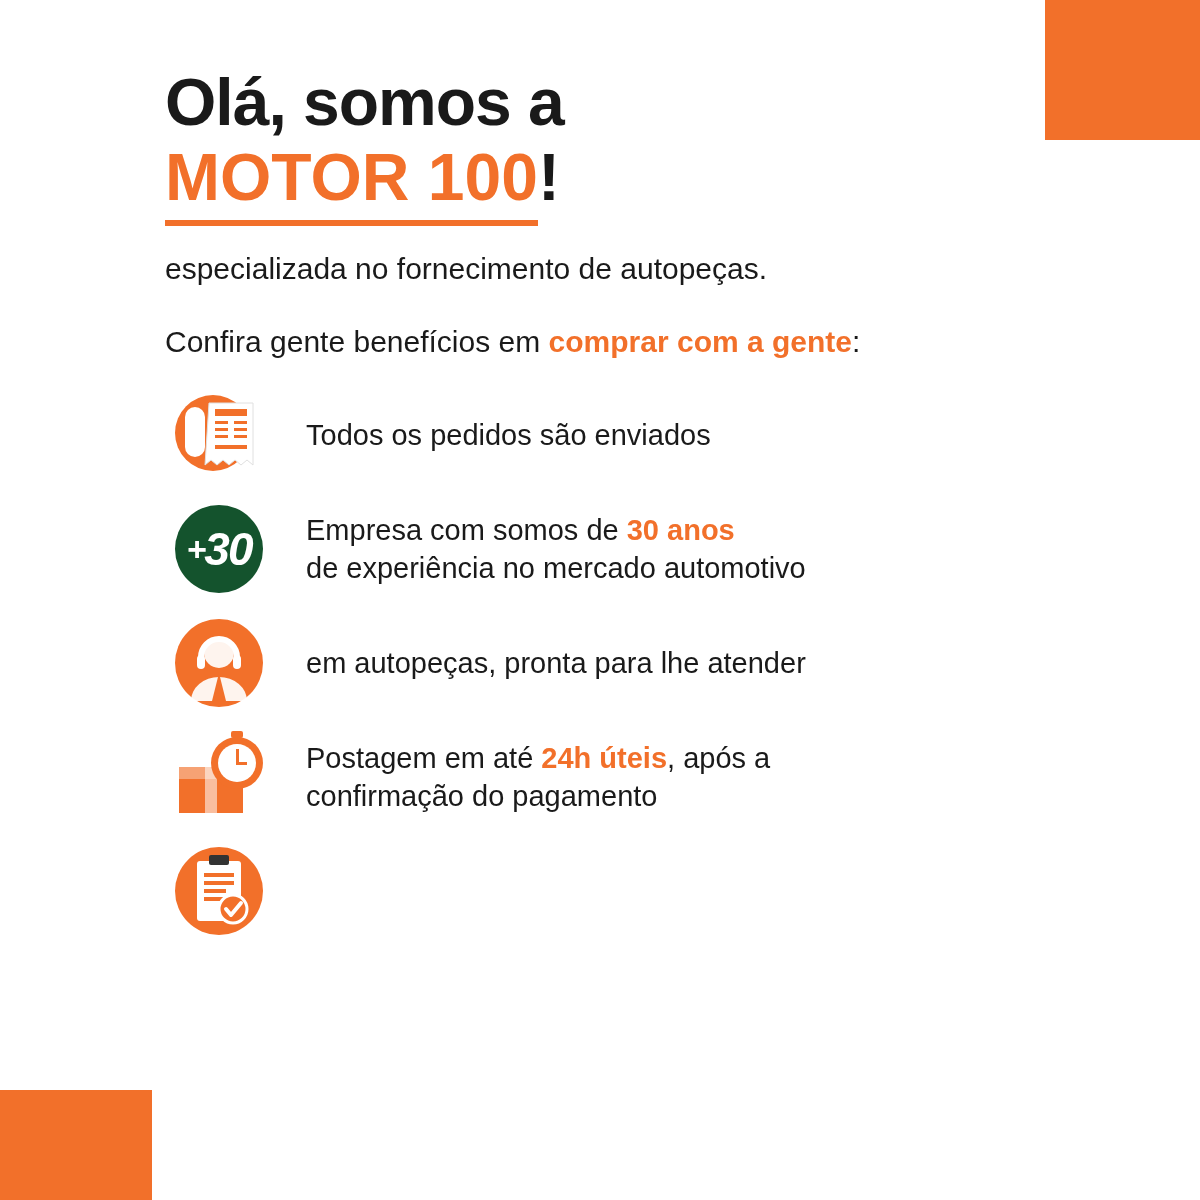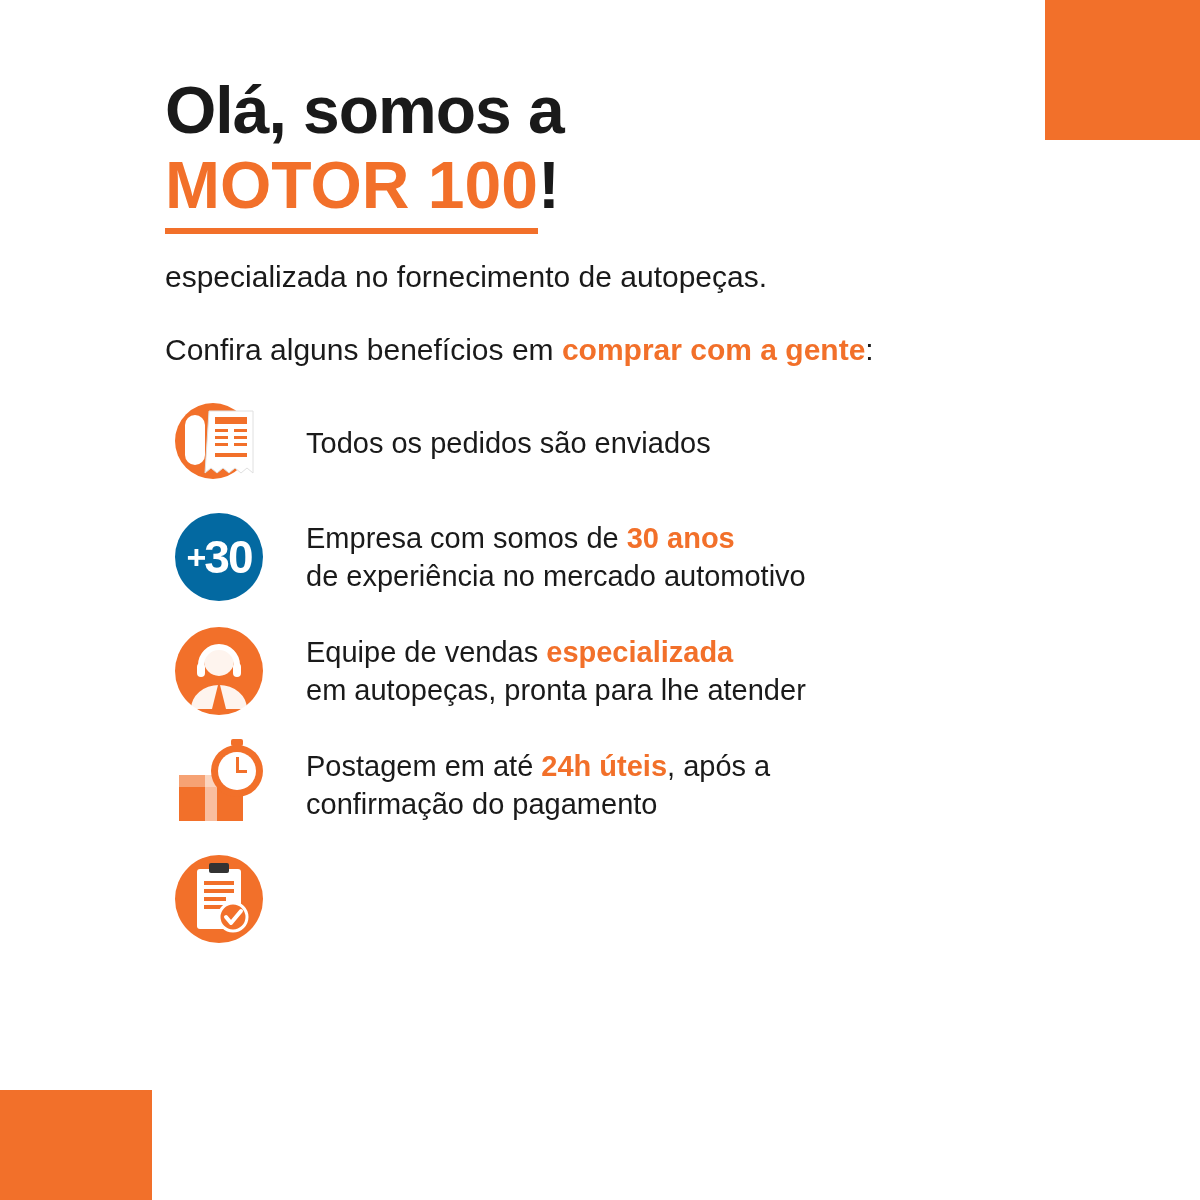--- a/index.html
+++ b/index.html
@@ -34,21 +34,21 @@
     left: 0;
     bottom: 0;
     width: 152px;
     height: 110px;
     background: #f2702a;
   }
 
   .content {
     position: absolute;
     left: 165px;
-    top: 76px;
+    top: 68px;
     width: 930px;
   }
 
   h1.title-line1 {
     margin: 0;
     font-size: 66px;
     font-weight: bold;
     letter-spacing: -1px;
     color: #1a1a1a;
     line-height: 1.05;
@@ -120,25 +120,26 @@
   .benefit-text .hl {
     color: #f2702a;
     font-weight: bold;
   }
 
   
   .circle {
     width: 88px;
     height: 88px;
     border-radius: 50%;
-    background: #0369a1;
+    background: #14532d;
     position: relative;
     display: flex;
     align-items: center;
     justify-content: center;
+    font-style: italic;
   }
   .badge-30 {
     color: #ffffff;
     font-weight: bold;
     font-size: 46px;
     letter-spacing: -2px;
     line-height: 1;
   }
   .badge-30 .plus {
     font-size: 34px;
@@ -159,21 +160,21 @@
     <h1 class="title-line1">Olá, somos a</h1>
     <div class="title-line2">
       <span class="brand">MOTOR 100</span><span class="excl">!</span>
     </div>
 
     <div class="intro">
       <div>especializada no fornecimento de autopeças.</div>
     </div>
 
     <div class="benefits-lead">
-      <span>Confira alguns benefícios em </span><span class="hl">comprar com a gente</span><span>:</span>
+      <span>Confira gente benefícios em </span><span class="hl">comprar com a gente</span><span>:</span>
     </div>
 
     <ul class="benefits">
 
       <li>
         <div class="icon-wrap">
           <span>
             <svg width="96" height="96" viewBox="0 0 96 96">
               <circle cx="42" cy="46" r="38" fill="#f2702a"></circle>
               <path d="M38 16 h44 v62 l-6 -5 l-6 5 l-6 -5 l-6 5 l-6 -5 l-6 5 l-6 -5 l-6 5 z" fill="#ffffff" stroke="#e0e0e0" stroke-width="1"></path>
@@ -218,23 +219,20 @@
               <circle cx="46" cy="36" r="15" fill="#ffffff" opacity="0.92"></circle>
               <path d="M18 84 a28 24 0 0 1 56 0 z" fill="#ffffff" opacity="0.92"></path>
               <path d="M28 40 a18 18 0 0 1 36 0" fill="none" stroke="#ffffff" stroke-width="6"></path>
               <rect x="24" y="38" width="8" height="14" rx="4" fill="#ffffff"></rect>
               <rect x="60" y="38" width="8" height="14" rx="4" fill="#ffffff"></rect>
               <path d="M46 56 l7 28 h-14 z" fill="#f2702a"></path>
             </svg>
           </span>
         </div>
         <div class="benefit-text">
-          <div>
-            <span>Equipe de vendas </span><span class="hl">especializada</span>
-          </div>
           <div>em autopeças, pronta para lhe atender</div>
         </div>
       </li>
 
       <li>
         <div class="icon-wrap">
           <span>
             <svg width="100" height="100" viewBox="0 0 100 100">
               <rect x="10" y="40" width="64" height="46" fill="#f2702a"></rect>
               <rect x="10" y="40" width="64" height="12" fill="#ffffff" opacity="0.35"></rect>

